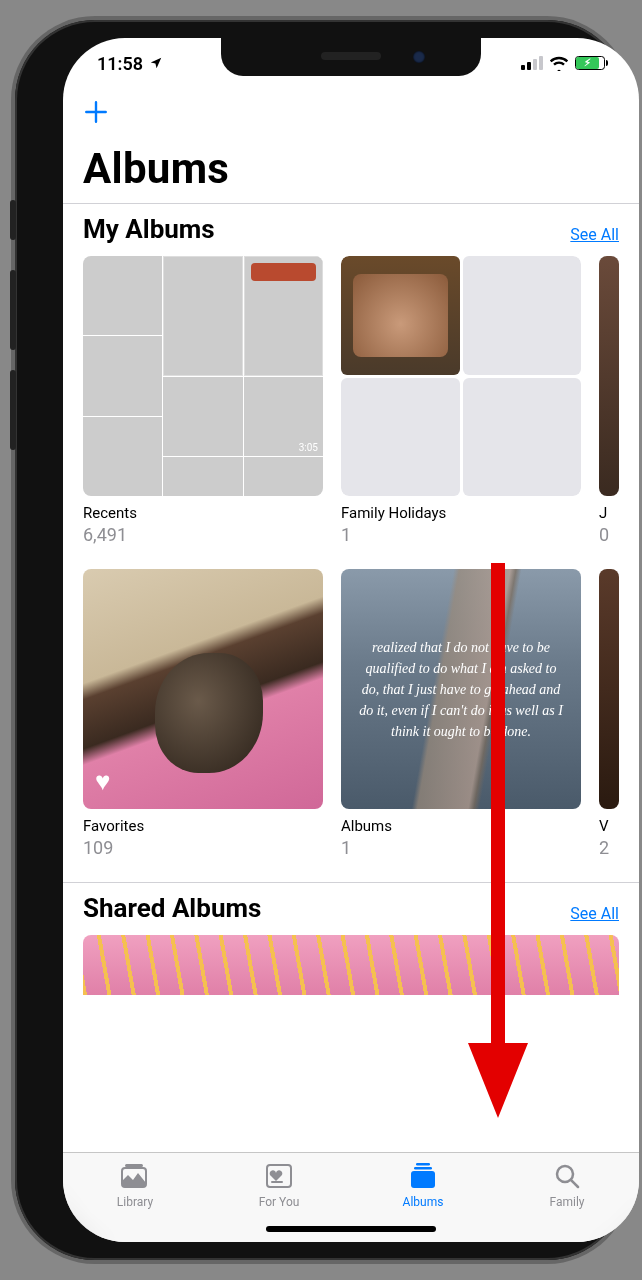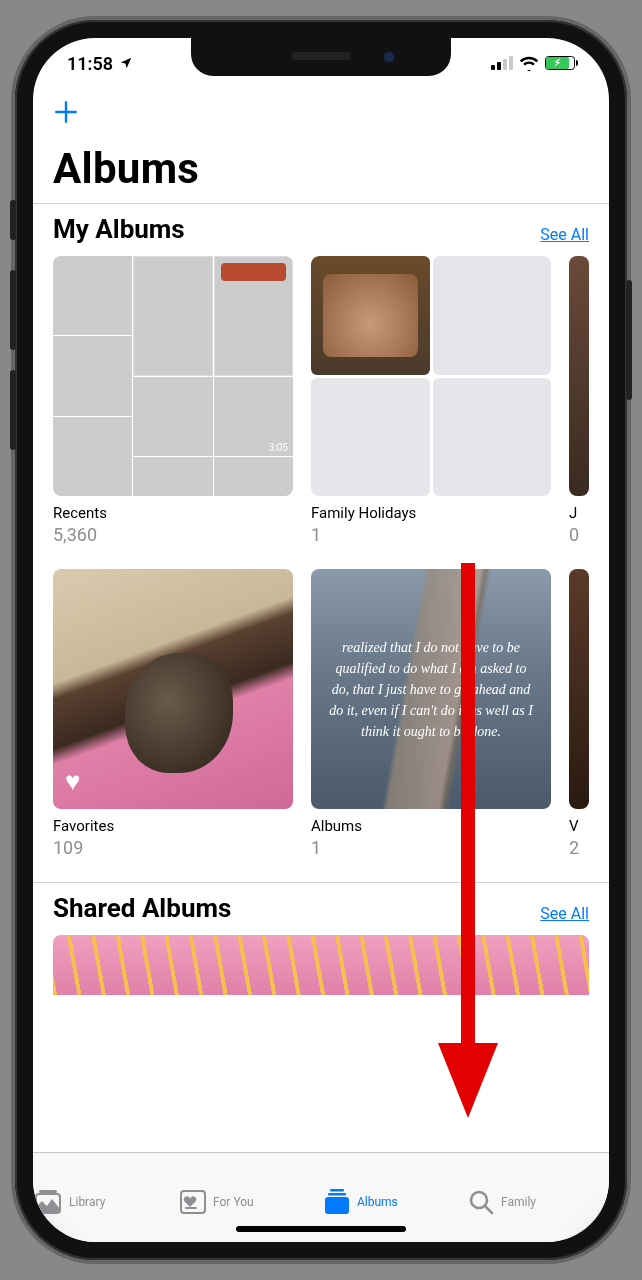--- a/index.html
+++ b/index.html
@@ -33,20 +33,21 @@
   .side-btn.right1 { right: -5px; top: 260px; width: 6px; height: 120px; }
   .screen {
     width: 100%;
     height: 100%;
     background: #fff;
     border-radius: 62px;
     overflow: hidden;
     position: relative;
     display: flex;
     flex-direction: column;
+    margin-left: 30px;
   }
   .notch {
     position: absolute;
     top: 0;
     left: 50%;
     transform: translateX(-50%);
     width: 260px;
     height: 38px;
     background: #111;
     border-bottom-left-radius: 22px;
@@ -208,21 +209,21 @@
     background: rgba(248,248,248,0.94);
     border-top: 0.5px solid rgba(0,0,0,0.2);
     display:flex;
     padding-top:8px;
     flex-shrink:0;
     backdrop-filter: blur(10px);
   }
   .tab {
     flex:1;
     display:flex;
-    flex-direction:row;
+    flex-direction:column;
     align-items:center;
     gap:4px;
     color:#8e8e93;
     font-size:12px;
     cursor:pointer;
   }
   .tab.active { color:#007aff;}
   .tab svg { width:32px; height:30px;}
   .home-indicator {
     position:absolute; bottom:10px; left:50%; transform:translateX(-50%);
@@ -305,21 +306,21 @@
               <div class="r2"></div>
               <div class="r3"></div>
             <div class="r4"></div>
               <div class="r5"></div>
               <div class="r6"></div>
             <div class="r7"></div>
               <div class="r8"></div>
               <div class="r9"></div>
           </div>
           <div class="album-name">Recents</div>
-          <div class="album-count">5,360</div>
+          <div class="album-count">6,491</div>
         </div>
         <div class="album">
           <div class="thumb grid">
             <div class="fam1"></div>
               <div></div>
               <div></div>
               <div></div>
           </div>
           <div class="album-name">Family Holidays</div>
           <div class="album-count">1</div>

